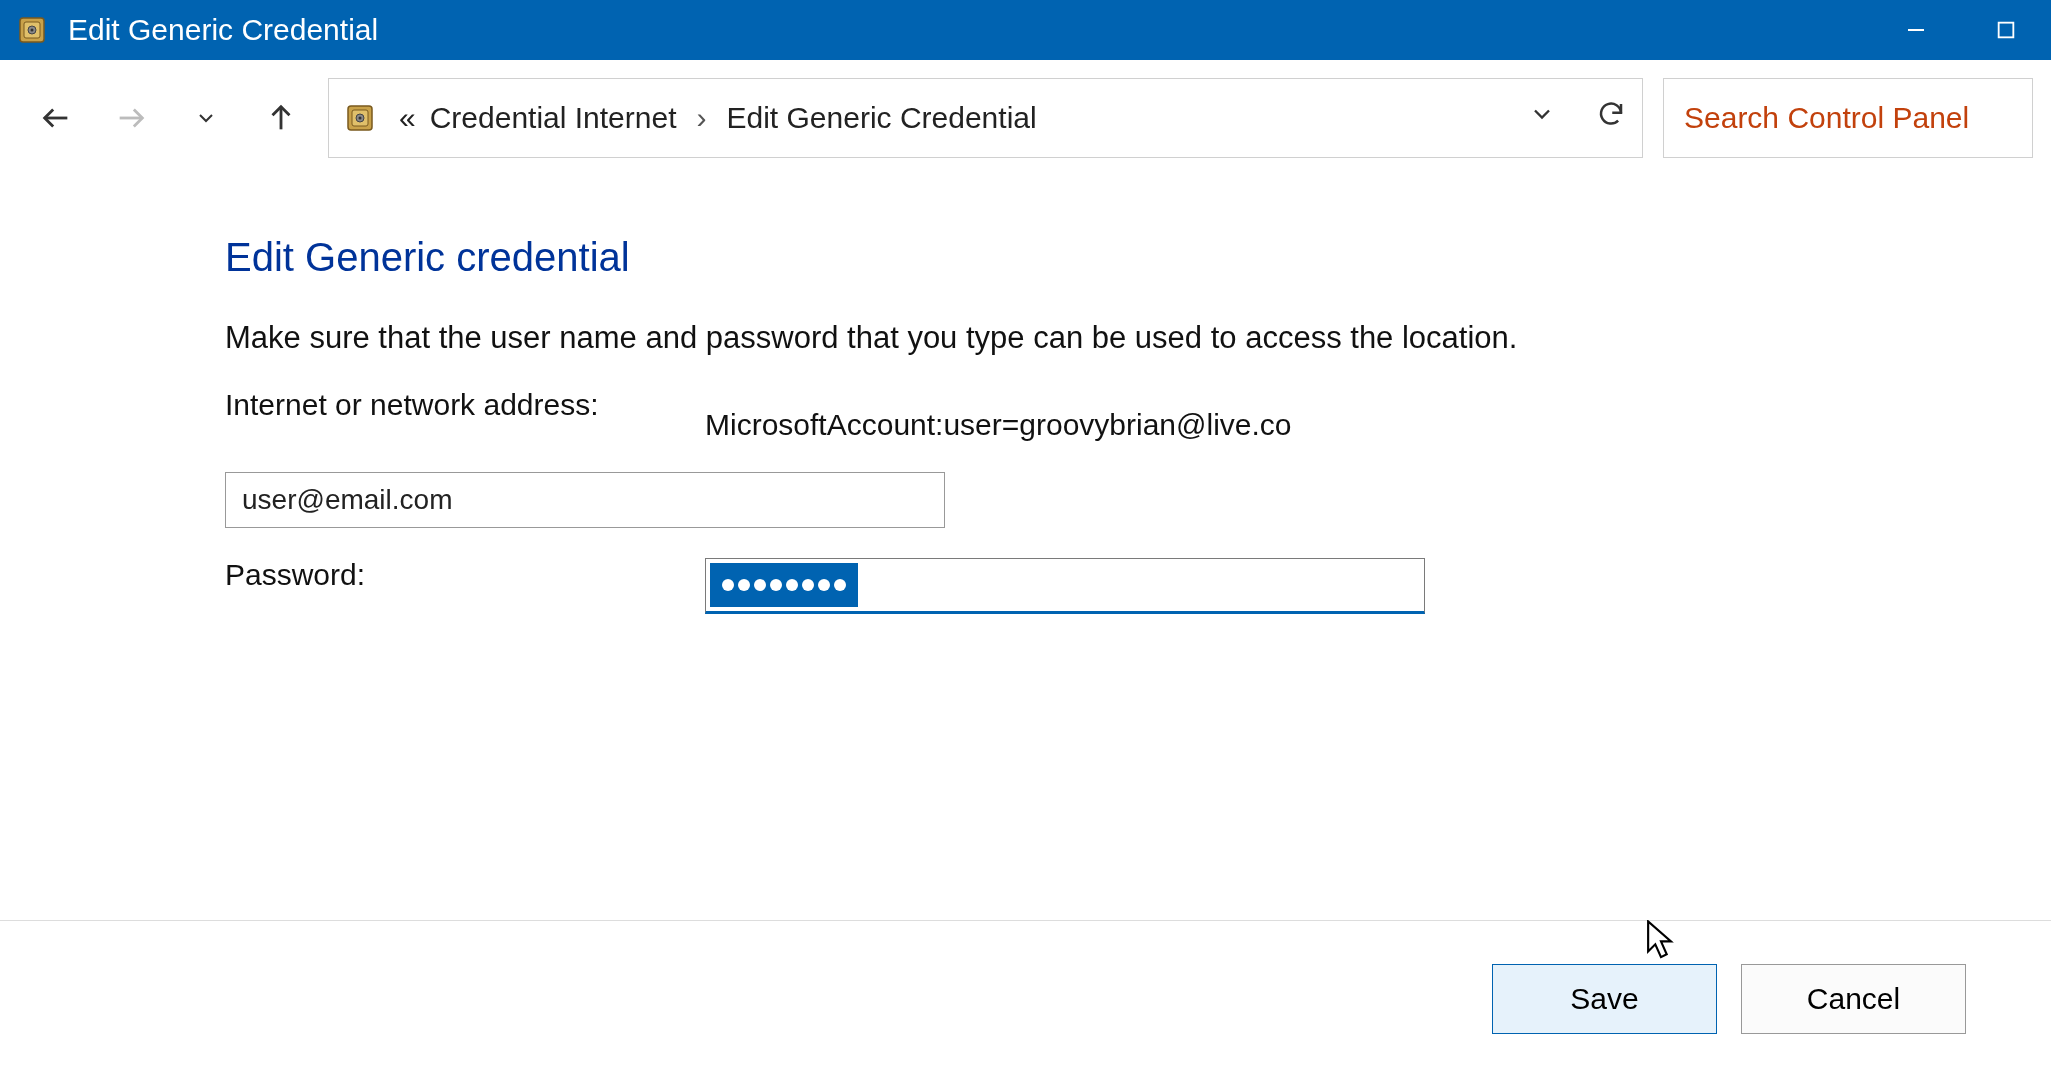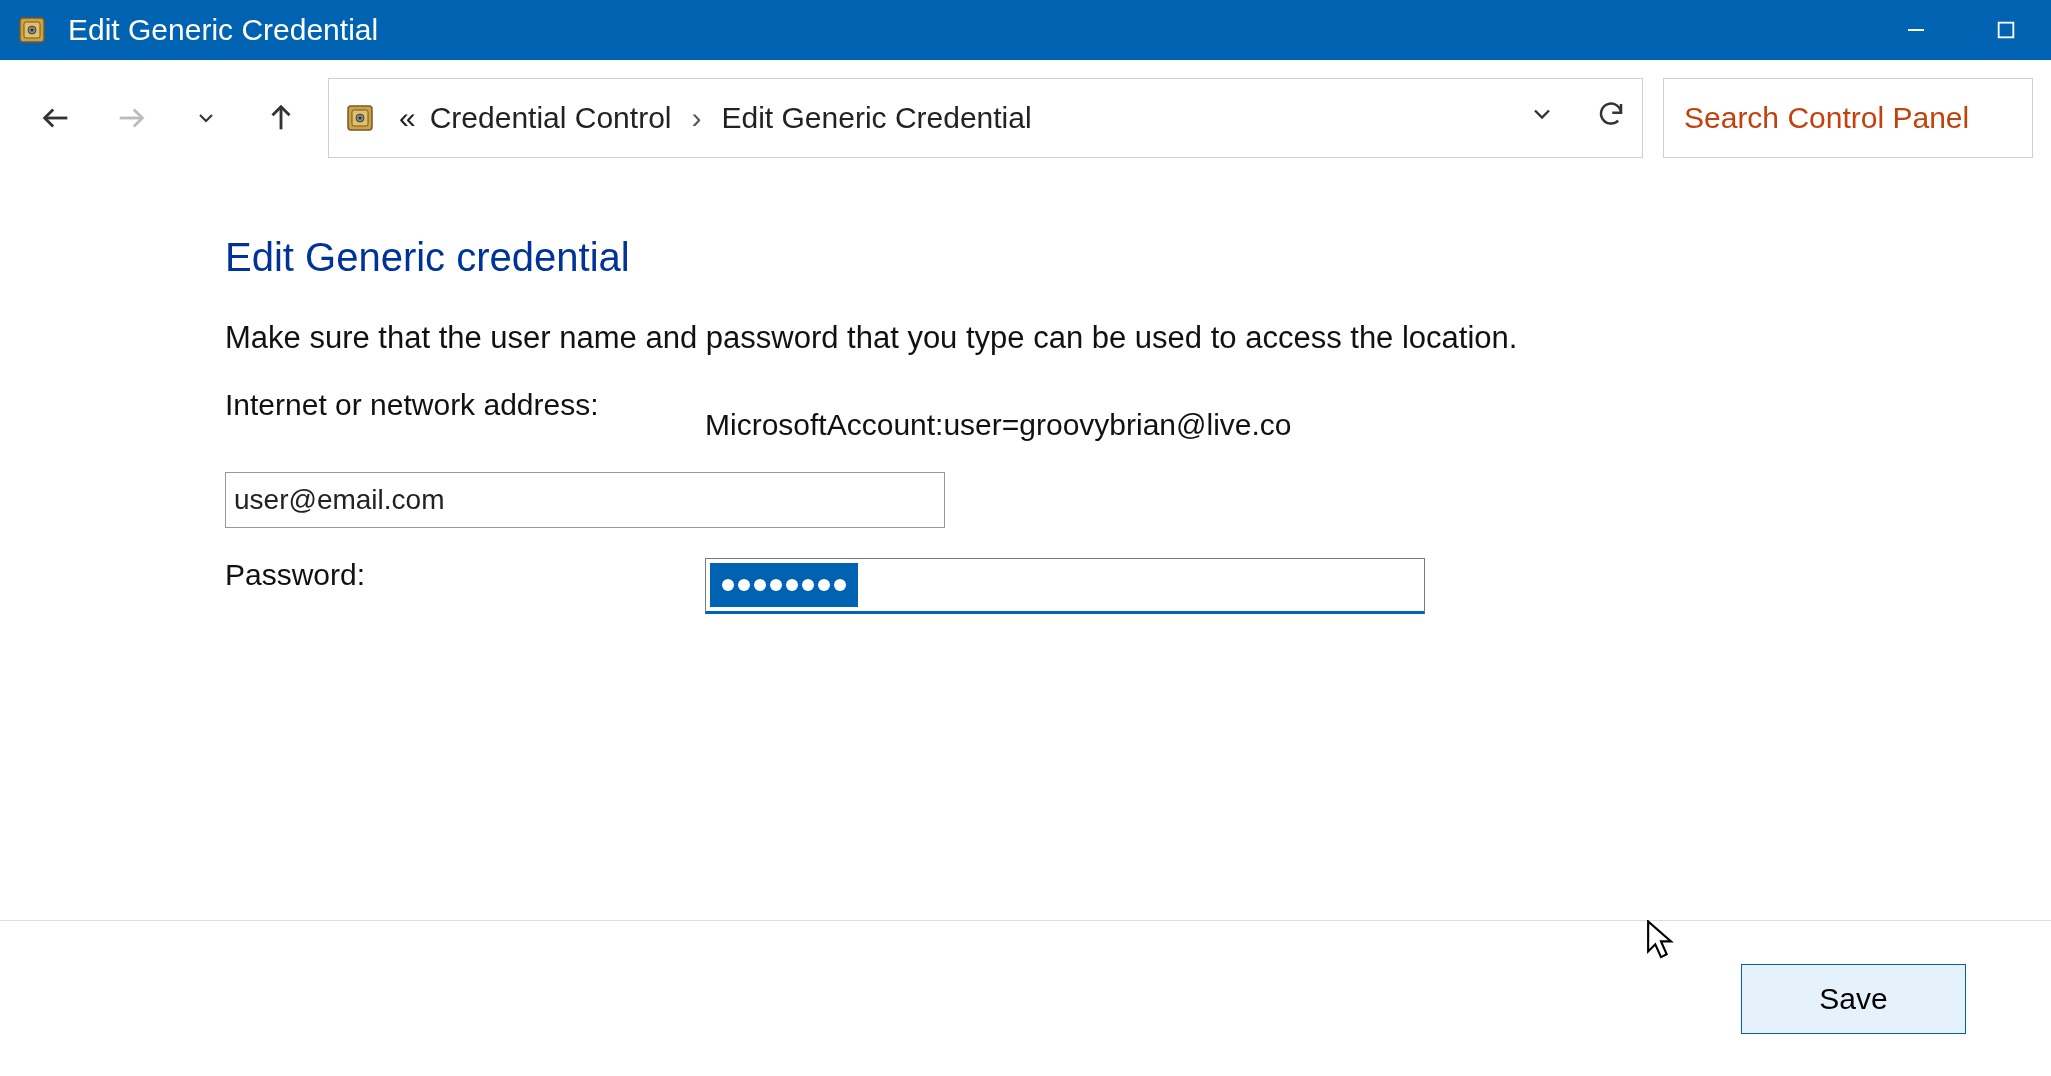--- a/index.html
+++ b/index.html
@@ -26,21 +26,21 @@
   .searchbox { width: 370px; height: 80px; border: 1px solid #d0d0d0; display: flex; align-items: center; padding: 0 20px; font-size: 30px; color: #c2410c; }
 
   
   .content { flex: 1; padding: 60px 150px 0 225px; }
   .page-heading { color: #003399; font-size: 40px; font-weight: 400; margin-bottom: 40px; }
   .page-desc { font-size: 31px; color: #111; margin-bottom: 32px; }
 
   .form-row { display: flex; align-items: flex-start; margin-bottom: 30px; font-size: 30px; }
   .form-label { width: 480px; color: #111; }
   .form-value-static { font-size: 30px; color: #111; margin-top: 20px; }
-  .text-input { width: 720px; height: 56px; border: 1px solid #999; font-size: 28px; padding: 0 8px; color: #222; background: #fff; }
+  .text-input { width: 720px; height: 56px; border: 1px solid #999; font-size: 28px; padding: 0 16px; color: #222; background: #fff; }
 
   .pw-wrap { width: 720px; height: 56px; border: 1px solid #7a7a7a; border-bottom: 3px solid #0063B1; display: flex; align-items: center; padding: 0 4px; background: #fff; }
   .pw-selection { background: #0063B1; height: 44px; display: flex; align-items: center; padding: 0 10px; }
   .pw-dot { width: 12px; height: 12px; border-radius: 50%; background: #fff; margin: 0 2px; }
 
   
   .footer-sep { border-top: 1px solid #ddd; }
   .footer { height: 155px; display: flex; align-items: center; justify-content: flex-end; padding: 0 85px; gap: 24px; }
   .btn { width: 225px; height: 70px; font-size: 30px; border: 1px solid #999; background: #fbfbfb; display: flex; align-items: center; justify-content: center; cursor: pointer; }
   .btn-primary { border: 1px solid #0063B1; background: #e6f2fb; }
@@ -107,21 +107,21 @@
     <span class="bc-icon">
       <svg class="safe-box" viewBox="0 0 32 32">
         <rect x="2" y="4" width="24" height="24" rx="3" fill="#c9a24a" stroke="#7a5a1e" stroke-width="1.5"></rect>
         <rect x="6" y="8" width="16" height="16" rx="2" fill="#e0c06a" stroke="#7a5a1e"></rect>
         <circle cx="14" cy="16" r="4" fill="#888" stroke="#444"></circle>
         <circle cx="14" cy="16" r="1.5" fill="#333"></circle>
       </svg>
     </span>
     <span>«</span>
     <span style="width:14px;"></span>
-    <span>Credential Control</span>
+    <span>Credential Internet</span>
     <span class="chev">›</span>
     <span>Edit Generic Credential</span>
     <span class="spacer"></span>
     <span class="dd">
       <svg width="28" height="28" viewBox="0 0 24 24" fill="none" stroke="#333" stroke-width="2">
           <polyline points="6,9 12,15 18,9"></polyline>
         </svg>
     </span>
     <span class="refresh">
       <svg width="30" height="30" viewBox="0 0 24 24" fill="none" stroke="#333" stroke-width="2">
@@ -164,19 +164,22 @@
         </div>
     </div>
   </div>
 </div>
 
 <div class="footer-sep"></div>
 <div class="footer">
   <div class="btn btn-primary">
     <span>Save</span>
   </div>
+  <div class="btn">
+    <span>Cancel</span>
+  </div>
 </div>
 
 <div class="cursor">
   <svg width="32" height="40" viewBox="0 0 20 28">
     <path d="M1 1 L1 22 L6 17 L10 26 L14 24 L10 15 L17 15 Z" fill="#fff" stroke="#000" stroke-width="1.5"></path>
   </svg>
 </div>
 
 </body></html>

